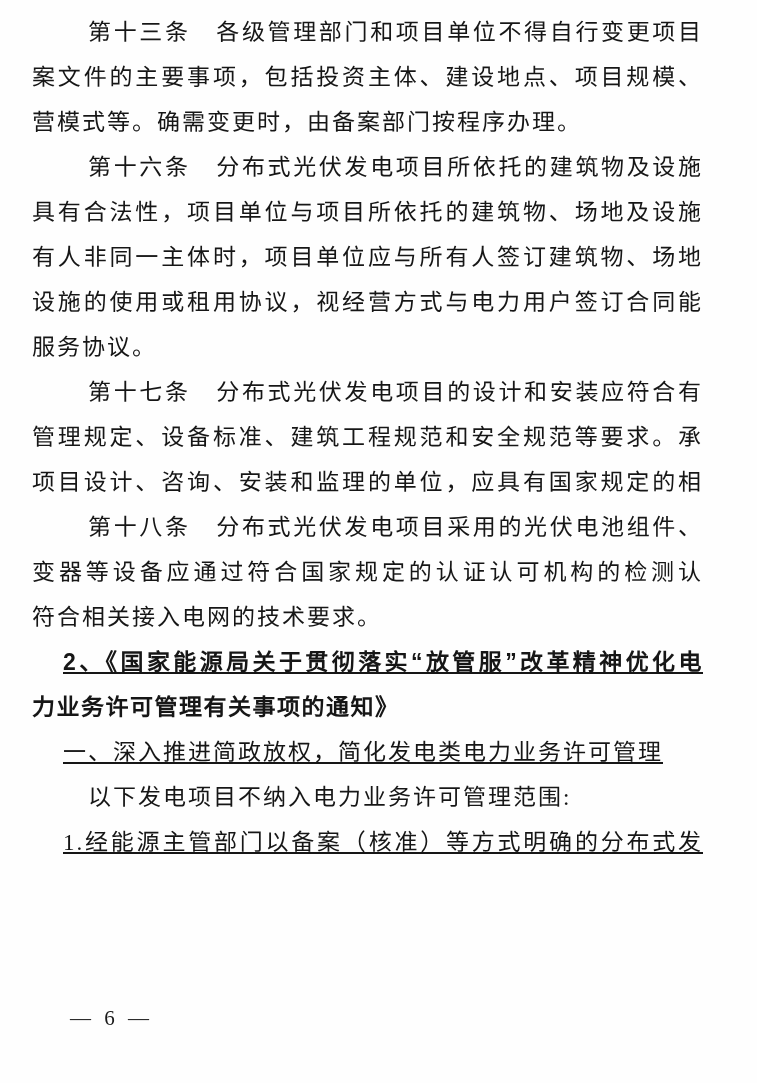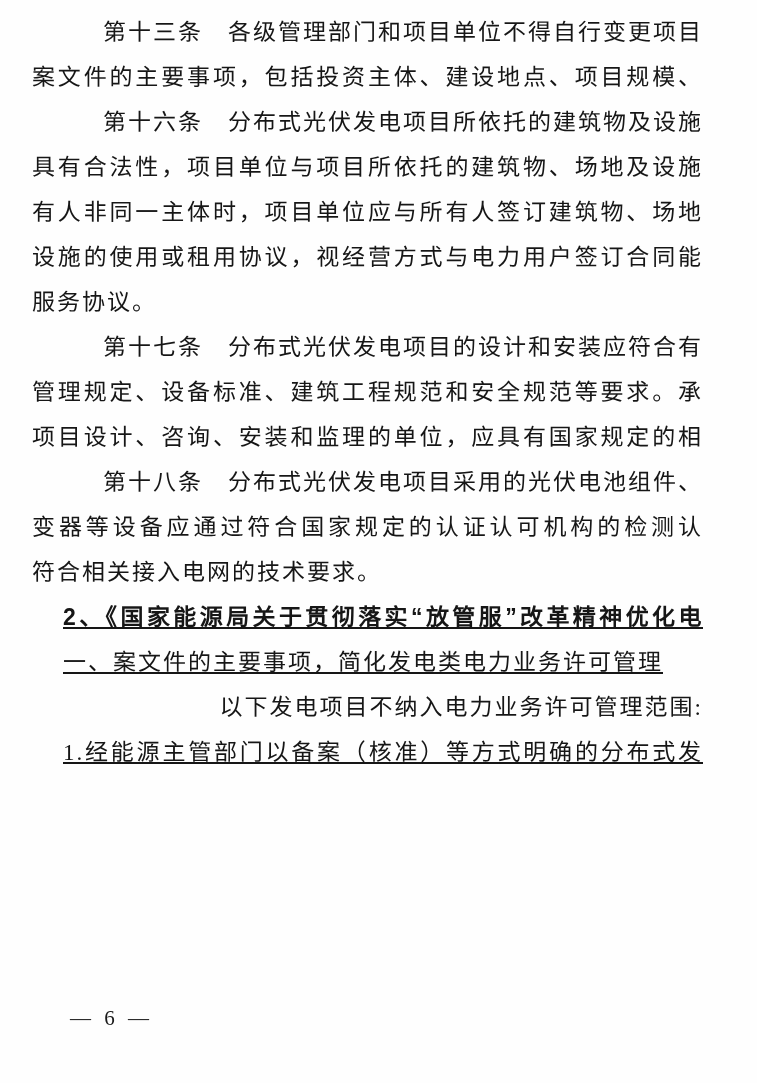--- a/index.html
+++ b/index.html
@@ -35,21 +35,21 @@
     text-align: left;
   }
   
   .j {
     white-space: normal;
     text-align: justify;
     text-align-last: justify;
     text-justify: inter-character;
   }
   
-  .i2 { text-indent: 56px; text-align: right; }
+  .i2 { text-indent: 56px; }
   
   .i1 { text-indent: 31px; text-decoration: underline; }
   
   .bold {
     font-family: "Liberation Sans", "DejaVu Sans", sans-serif;
     font-weight: 700;
     letter-spacing: 1.5px;
   }
   .pagenum {
     position: absolute;
@@ -63,38 +63,40 @@
   }
 </style>
 </head>
 <body>
 
 <div class="page">
   <div class="content">
 
     <p class="ln i2 j">第十三条　各级管理部门和项目单位不得自行变更项目备</p>
     <p class="ln j">案文件的主要事项，包括投资主体、建设地点、项目规模、运</p>
+    <p class="ln">营模式等。确需变更时，由备案部门按程序办理。</p>
 
     <p class="ln i2 j">第十六条　分布式光伏发电项目所依托的建筑物及设施应</p>
     <p class="ln j">具有合法性，项目单位与项目所依托的建筑物、场地及设施所</p>
     <p class="ln j">有人非同一主体时，项目单位应与所有人签订建筑物、场地及</p>
     <p class="ln j">设施的使用或租用协议，视经营方式与电力用户签订合同能源</p>
     <p class="ln">服务协议。</p>
 
     <p class="ln i2 j">第十七条　分布式光伏发电项目的设计和安装应符合有关</p>
     <p class="ln j">管理规定、设备标准、建筑工程规范和安全规范等要求。承担</p>
     <p class="ln j">项目设计、咨询、安装和监理的单位，应具有国家规定的相应</p>
 
     <p class="ln i2 j">第十八条　分布式光伏发电项目采用的光伏电池组件、逆</p>
     <p class="ln j">变器等设备应通过符合国家规定的认证认可机构的检测认证，</p>
     <p class="ln">符合相关接入电网的技术要求。</p>
 
     <p class="ln i1 j bold">2、《国家能源局关于贯彻落实“放管服”改革精神优化电</p>
+    <p class="ln bold">力业务许可管理有关事项的通知》</p>
 
-    <p class="ln i1">一、案文件的主要事项，简化发电类电力业务许可管理</p>
+    <p class="ln i1">一、深入推进简政放权，简化发电类电力业务许可管理</p>
 
 
     <p class="ln i2">以下发电项目不纳入电力业务许可管理范围:</p>
 
     <p class="ln i1 j">1.经能源主管部门以备案（核准）等方式明确的分布式发电</p>
 
   </div>
 
   <div class="pagenum">— 6 —</div>
 </div>

